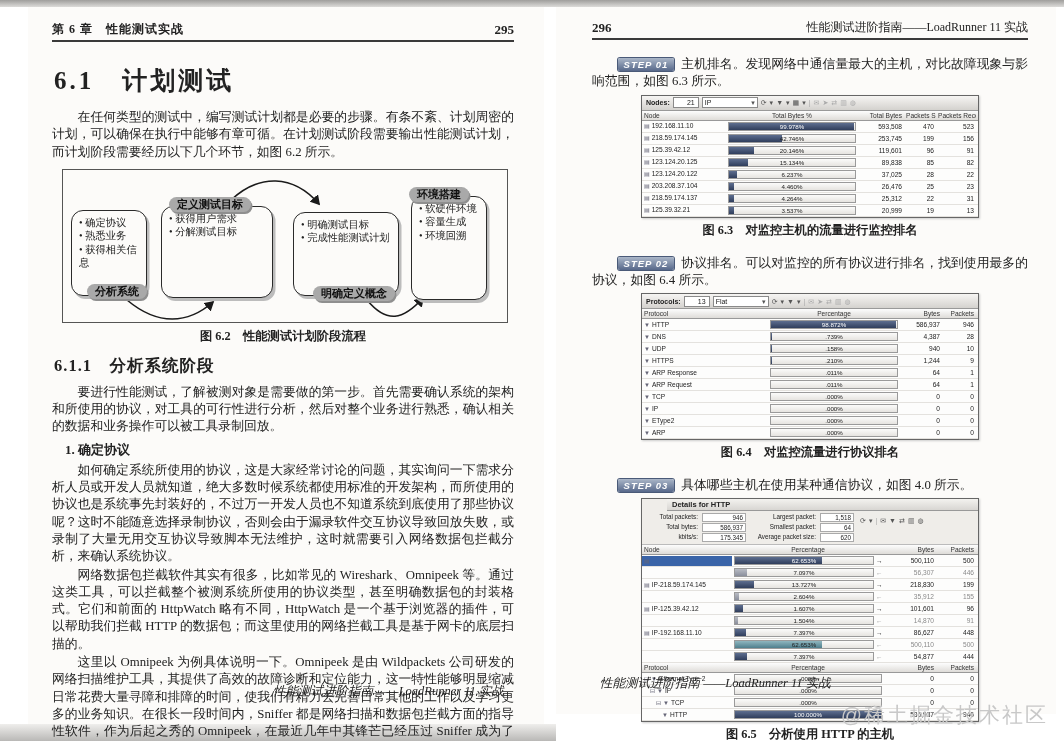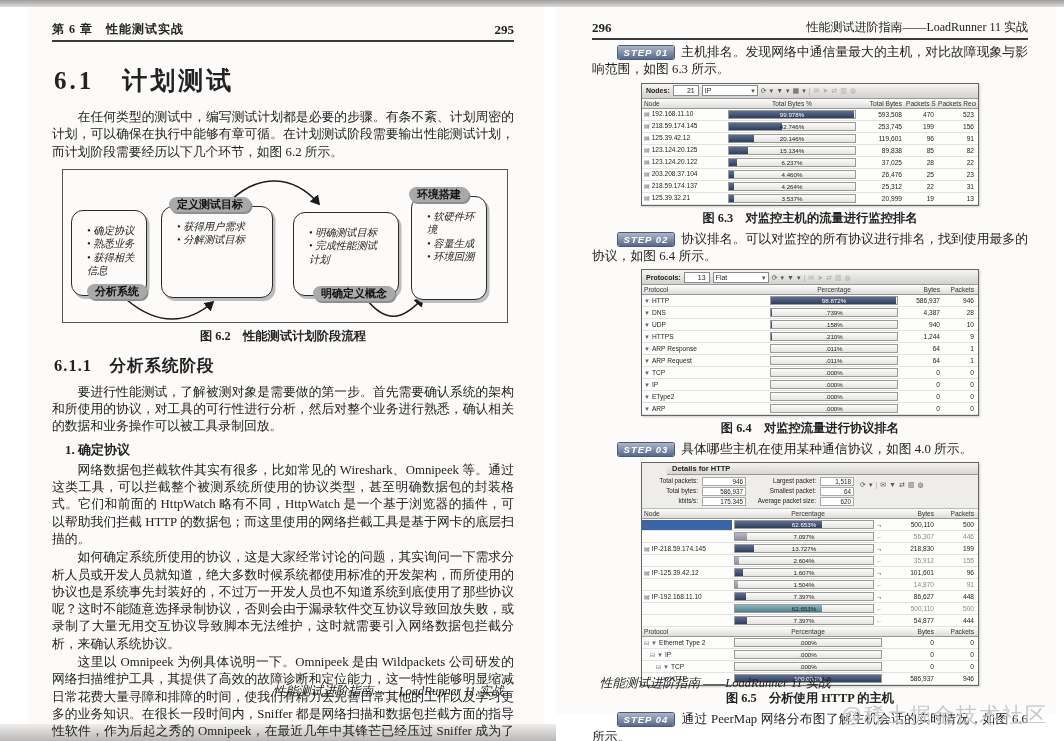--- a/index.html
+++ b/index.html
@@ -26,29 +26,29 @@
   .h3{font-size:13px;font-weight:bold;margin:5px 0 3px 1em;}
   .lp-footer{position:absolute;bottom:24px;right:40px;font-style:italic;font-size:12.5px;}
   .rp-footer{position:absolute;bottom:22px;left:44px;font-style:italic;font-size:12.5px;}
   .watermark{position:absolute;right:16px;bottom:12px;font-family:"Liberation Sans",sans-serif;
              font-size:21px;color:#c8c8c8;letter-spacing:2px;}
 
   
   .fig62{border:1.5px solid #555;margin:8px 6px 2px 10px;position:relative;height:152px;background:#fcfbf9;}
   .fbox{position:absolute;border:1.4px solid #2a2a2a;border-radius:12px;background:#fcfbf9;
         box-shadow:2.5px 3px 0 #bcbcbc;padding:5px 3px;box-sizing:border-box;}
-  .fbox ul{margin:8px;padding:0 0 0 4px;list-style:none;font-style:italic;}
+  .fbox ul{margin:0;padding:0 0 0 4px;list-style:none;}
   .fbox li{font-size:10.3px;line-height:13.5px;}
   .fbox li::before{content:"• ";}
   .ftag{position:absolute;background:#a9a9a9;border-radius:9px;padding:0px 8px;font-weight:bold;
         font-size:11px;line-height:15px;box-shadow:1.5px 2px 0 #8f8f8f;color:#111;white-space:nowrap;}
   .figcap{text-align:center;font-weight:bold;font-size:12.3px;margin:5px 0 8px 0;}
 
   
-  p.step{font-size:12.8px;line-height:17.3px;text-align:justify;margin:4px 0 4px 0;text-indent:2em;}
+  p.step{font-size:12.8px;line-height:17.3px;text-align:justify;margin:16px 0 4px 0;text-indent:2em;}
   .badge{display:inline-block;background:linear-gradient(#aab6c8,#57688a);color:#fff;
          font:bold italic 9.5px "Liberation Sans",sans-serif;padding:1px 6px;border-radius:2px;
          margin-right:7px;text-indent:0;letter-spacing:1px;box-shadow:0 0 0 1px #4a5a78;}
 
   
   .shot{margin:2px auto 0 auto;border:1.4px solid #666;background:#efede9;width:336px;
         font-family:"Liberation Sans",sans-serif;box-shadow:1px 1px 2px #ccc;}
   .tb{display:flex;align-items:center;gap:3px;height:14px;background:linear-gradient(#f6f5f3,#d4d2ce);
       border-bottom:1px solid #999;padding:0 4px;font-size:7px;color:#222;}
   .tb .lbl{font-weight:bold;}
@@ -142,22 +142,22 @@
           <li>环境回溯</li>
         </ul>
       </div>
       <div class="ftag" style="left: 346px; top: 17px;">环境搭建</div>
     </div>
   <div class="figcap">图 6.2　性能测试计划阶段流程</div>
 
   <div class="subsec">6.1.1　分析系统阶段</div>
   <p class="body">要进行性能测试，了解被测对象是需要做的第一步。首先需要确认系统的架构和所使用的协议，对工具的可行性进行分析，然后对整个业务进行熟悉，确认相关的数据和业务操作可以被工具录制回放。</p>
   <div class="h3">1. 确定协议</div>
+  <p class="body">如何确定系统所使用的协议，这是大家经常讨论的问题，其实询问一下需求分析人员或开发人员就知道，绝大多数时候系统都使用标准的开发架构，而所使用的协议也是系统事先封装好的，不过万一开发人员也不知道系统到底使用了那些协议呢？这时不能随意选择录制协议，否则会由于漏录软件交互协议导致回放失败，或录制了大量无用交互协议导致脚本无法维护，这时就需要引入网络数据包拦截分析，来确认系统协议。</p>
   <p class="body">网络数据包拦截软件其实有很多，比如常见的 Wireshark、Omnipeek 等。通过这类工具，可以拦截整个被测系统所使用的协议类型，甚至明确数据包的封装格式。它们和前面的 HttpWatch 略有不同，HttpWatch 是一个基于浏览器的插件，可以帮助我们拦截 HTTP 的数据包；而这里使用的网络拦截工具是基于网卡的底层扫描的。</p>
-  <p class="body">如何确定系统所使用的协议，这是大家经常讨论的问题，其实询问一下需求分析人员或开发人员就知道，绝大多数时候系统都使用标准的开发架构，而所使用的协议也是系统事先封装好的，不过万一开发人员也不知道系统到底使用了那些协议呢？这时不能随意选择录制协议，否则会由于漏录软件交互协议导致回放失败，或录制了大量无用交互协议导致脚本无法维护，这时就需要引入网络数据包拦截分析，来确认系统协议。</p>
   <p class="body">这里以 Omnipeek 为例具体说明一下。Omnipeek 是由 Wildpackets 公司研发的网络扫描维护工具，其提供了高效的故障诊断和定位能力，这一特性能够明显缩减日常花费大量寻障和排障的时间，使我们有精力去完善日常其他的工作以及学习更多的业务知识。在很长一段时间内，Sniffer 都是网络扫描和数据包拦截方面的指导性软件，作为后起之秀的 Omnipeek，在最近几年中其锋芒已经压过 Sniffer 成为了各大杂志推荐的最佳产品。</p>
 
   <div class="lp-footer">性能测试进阶指南 ——LoadRunner 11 实战</div>
 </div>
 
 <div class="page right">
   <div class="phead">
     <span class="pnum">296</span>
     <span class="btitle">性能测试进阶指南——LoadRunner 11 实战</span>
   </div>

